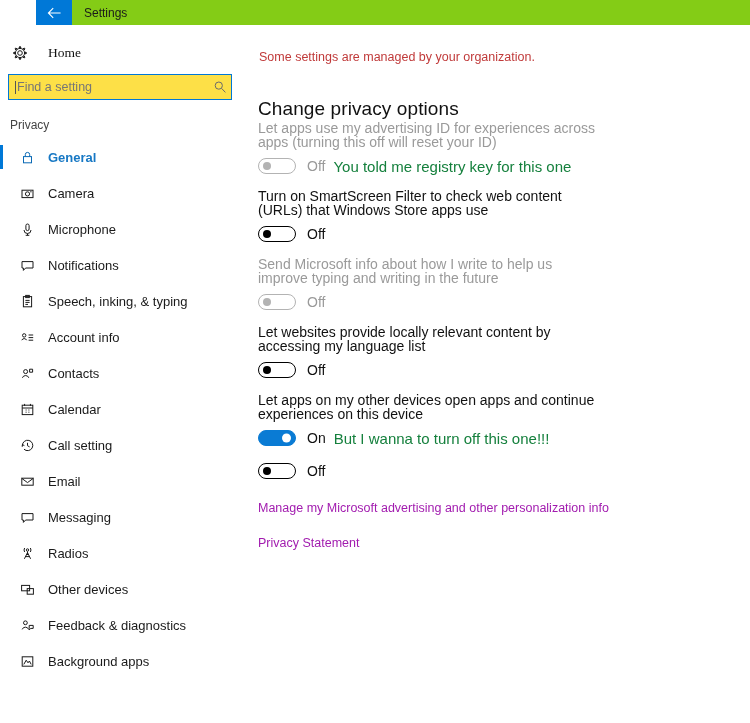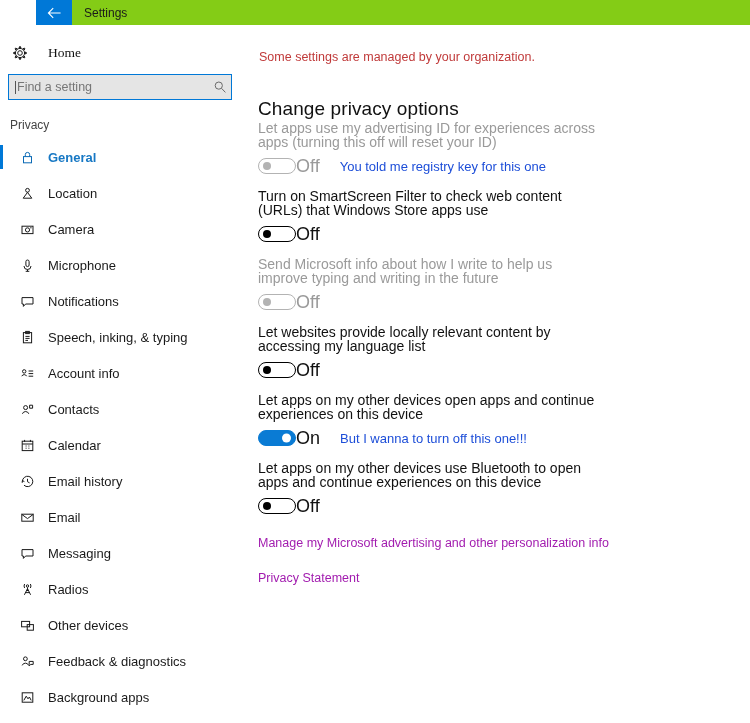--- a/index.html
+++ b/index.html
@@ -71,21 +71,21 @@
     color: #111111;
     font-family: Liberation Serif, serif;
   }
 
   .search-wrap {
     position: absolute;
     top: 49px; left: 8px;
     width: 224px;
     height: 26px;
     border: 1px solid #0078d7;
-    background: #e5e5e5;
+    background: #fde047;
     box-sizing: border-box;
     display: flex;
     align-items: center;
   }
   .search-caret {
     width: 1px;
     height: 13px;
     background: #555;
     margin-left: 6px;
   }
@@ -224,29 +224,30 @@
     border-color: #0a7bd4;
   }
   .toggle.on .knob {
     left: auto;
     right: 4px;
     background: #ffffff;
     width: 9px;
     height: 9px;
   }
   .toggle-state {
-    font-size: 18px;
+    font-size: 14px;
     color: #111111;
+    margin-left: 11px;
   }
   .setting.disabled .toggle-state { color: #9a9a9a; }
 
   .annotation {
-    font-size: 13px;
-    color: #1d4ed8;
-    margin-left: 20px;
+    font-size: 15px;
+    color: #15803d;
+    margin-left: 8px;
     white-space: nowrap;
   }
 
   .link-row { margin-top: 17px; }
   .link {
     font-size: 12.5px;
     color: #a21caf;
     text-decoration: none;
     display: inline-block;
   }
@@ -303,32 +304,20 @@
         <svg width="15" height="15" viewBox="0 0 15 15">
           <g fill="none" stroke="currentColor" stroke-width="1">
             <rect x="3.5" y="6.6" width="8" height="6.2"></rect>
             <path d="M5.3 6.6 V4.6 a2.2 2.2 0 0 1 4.4 0 V6.6"></path>
           </g>
         </svg>
       </span>
       <span class="lbl">General</span>
     </div>
 
-    <div class="nav-item">
-      <div class="accent"></div>
-      <span class="ico">
-        <svg width="15" height="15" viewBox="0 0 15 15">
-          <g fill="none" stroke="currentColor" stroke-width="1">
-            <circle cx="7.5" cy="4.3" r="1.9"></circle>
-            <path d="M3.2 12.2 L7.5 6.4 L11.8 12.2 Z"></path>
-          </g>
-        </svg>
-      </span>
-      <span class="lbl">Location</span>
-    </div>
 
     <div class="nav-item">
       <div class="accent"></div>
       <span class="ico">
         <svg width="15" height="15" viewBox="0 0 15 15">
           <g fill="none" stroke="currentColor" stroke-width="1">
             <rect x="2" y="4.2" width="11" height="7.4"></rect>
             <circle cx="7.5" cy="7.9" r="2.1"></circle>
             <path d="M10.2 5.8 h1.4"></path>
           </g>
@@ -421,21 +410,21 @@
       <div class="accent"></div>
       <span class="ico">
         <svg width="15" height="15" viewBox="0 0 15 15">
           <g fill="none" stroke="currentColor" stroke-width="1">
             <path d="M2.4 7.5 a5.2 5.2 0 1 1 1.6 3.7"></path>
             <path d="M2.2 8.8 L2.4 6.6 L4.4 7.6"></path>
             <path d="M7.5 4.8 V7.7 L9.6 8.9"></path>
           </g>
         </svg>
       </span>
-      <span class="lbl">Email history</span>
+      <span class="lbl">Call setting</span>
     </div>
 
     <div class="nav-item">
       <div class="accent"></div>
       <span class="ico">
         <svg width="15" height="15" viewBox="0 0 15 15">
           <g fill="none" stroke="currentColor" stroke-width="1">
             <rect x="1.8" y="4.2" width="11.4" height="7"></rect>
             <path d="M1.8 4.4 L7.5 8.6 L13.2 4.4"></path>
           </g>
@@ -567,21 +556,20 @@
       <div class="toggle-row">
         <div class="toggle on">
           <div class="knob"></div>
         </div>
         <span class="toggle-state">On</span>
         <span class="annotation">But I wanna to turn off this one!!!</span>
       </div>
     </div>
 
     <div class="setting">
-      <div class="setting-desc">Let apps on my other devices use Bluetooth to open apps and continue experiences on this device</div>
       <div class="toggle-row">
         <div class="toggle">
           <div class="knob"></div>
         </div>
         <span class="toggle-state">Off</span>
       </div>
     </div>
 
     <div class="link-row">
       <a class="link" href="#">Manage my Microsoft advertising and other personalization info</a>

